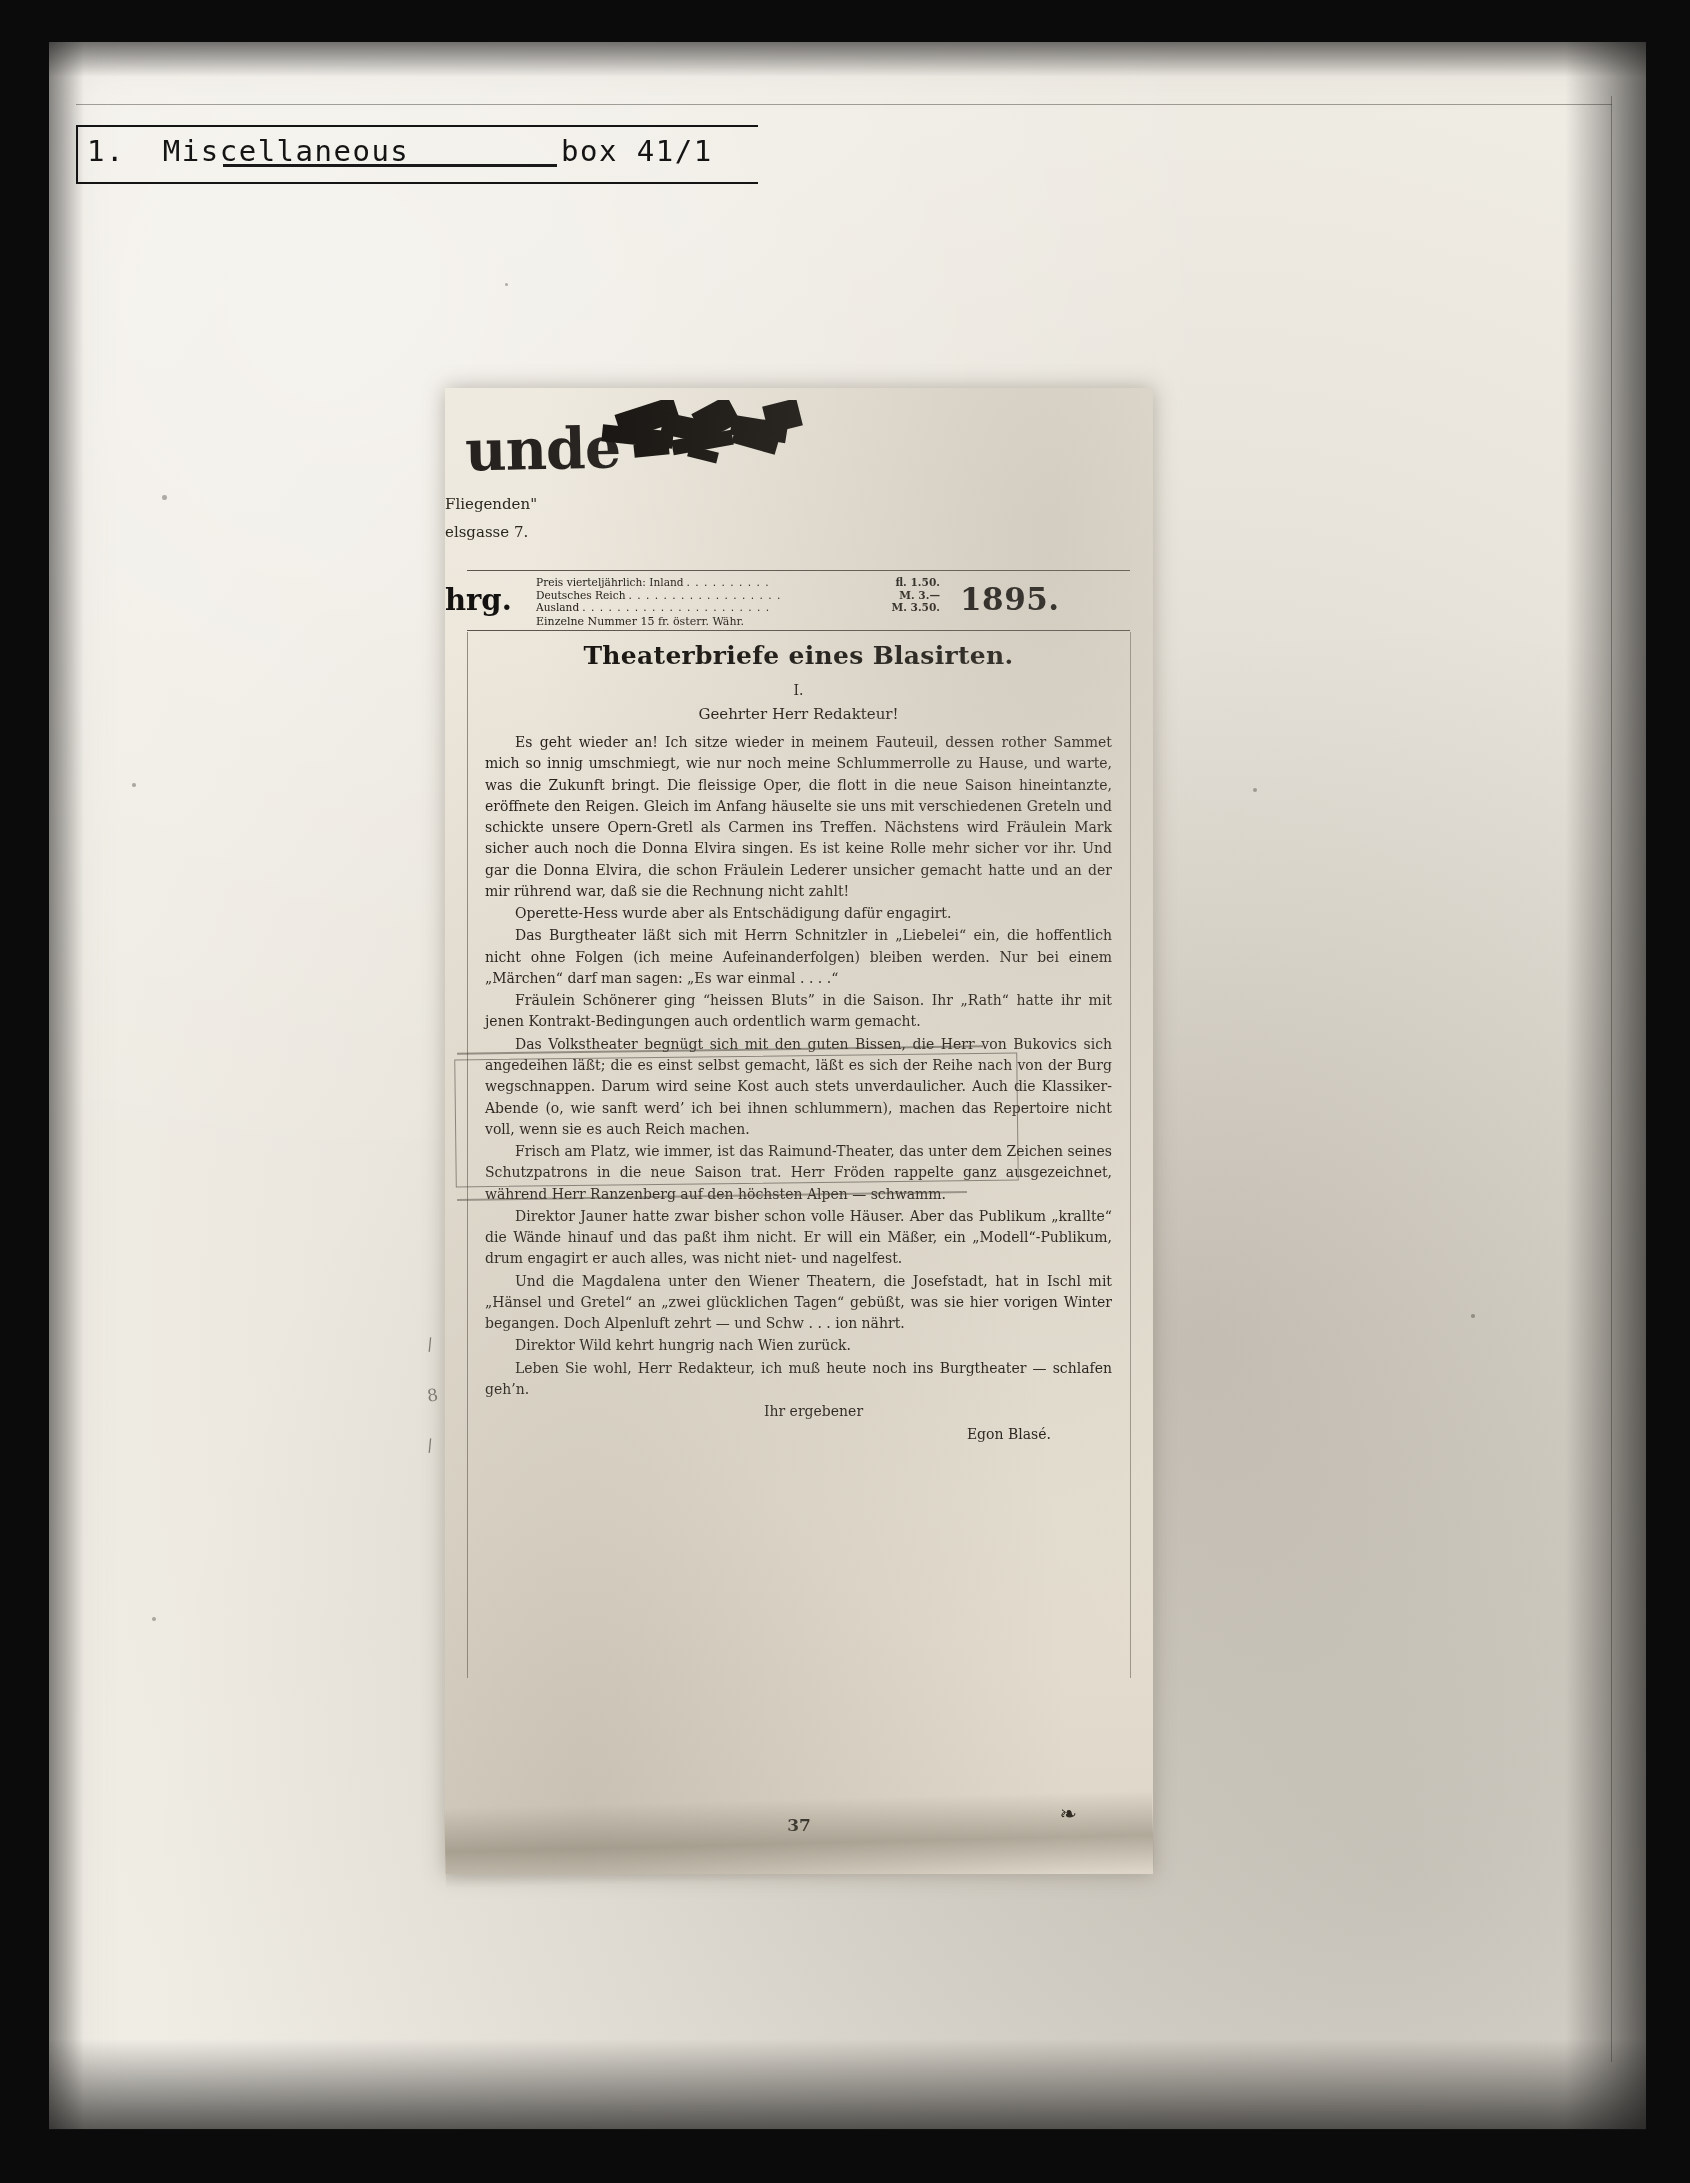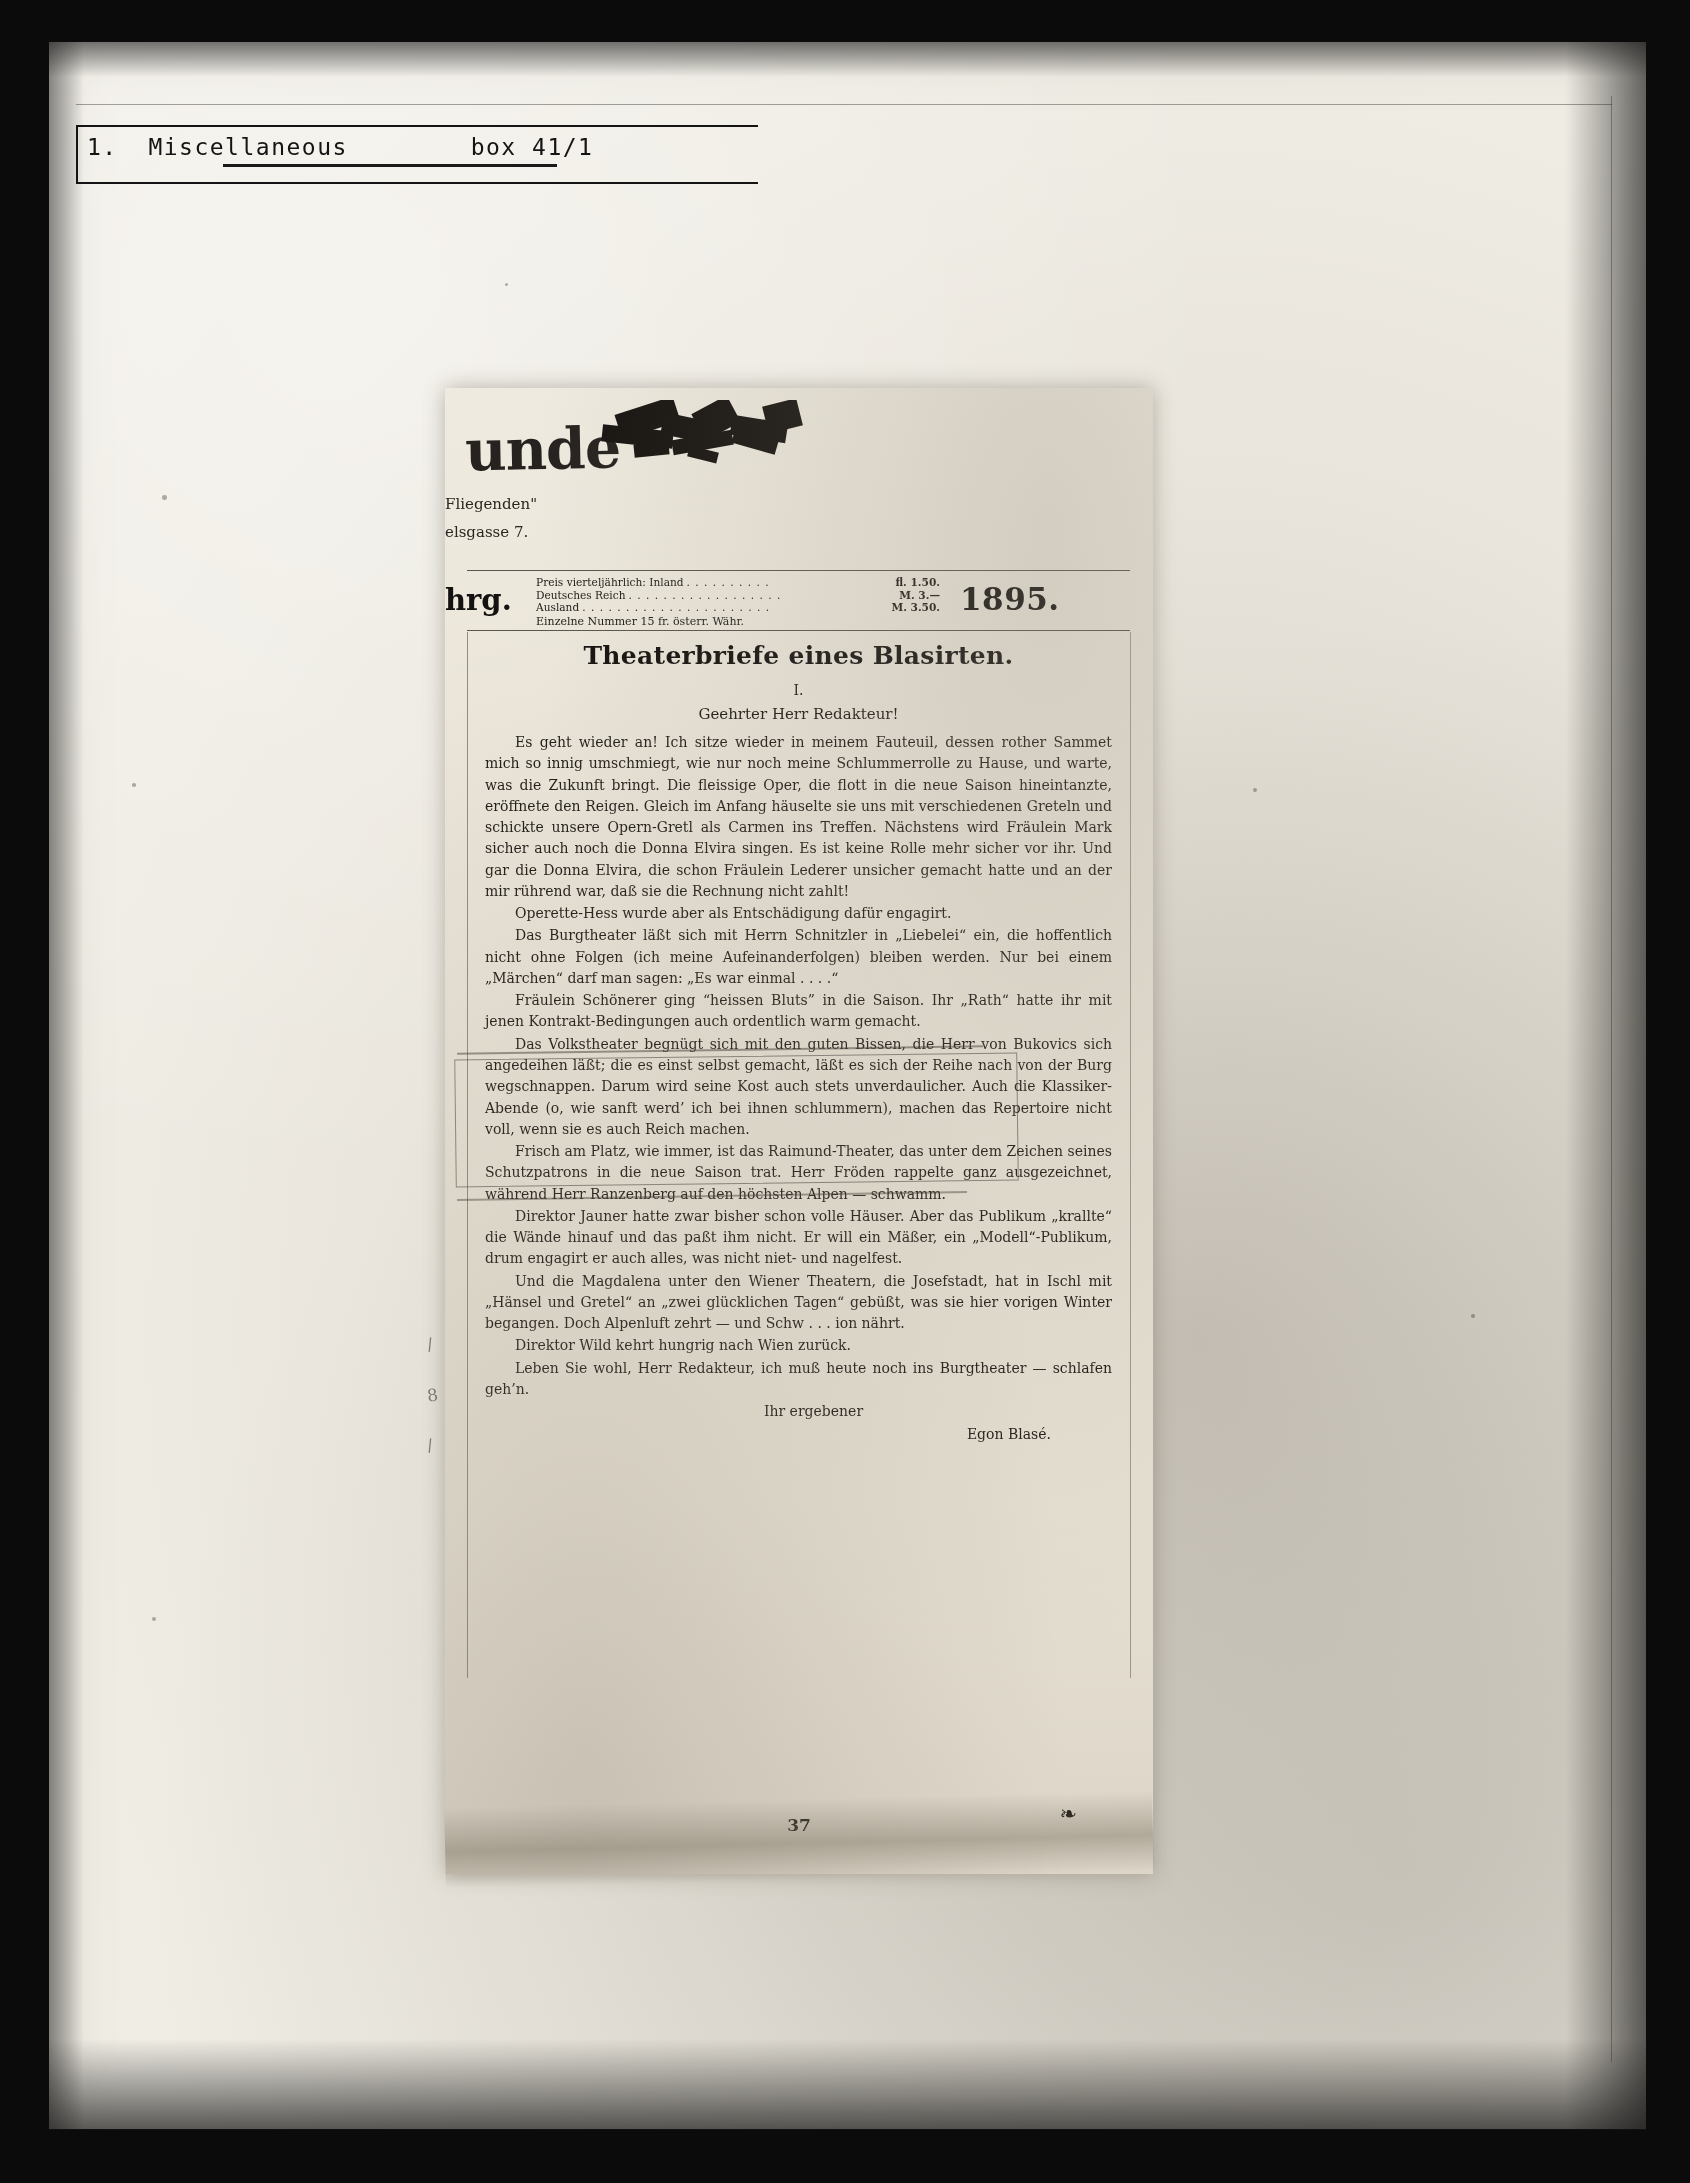--- a/index.html
+++ b/index.html
@@ -71,21 +71,21 @@
   
   .typed-header {
     position: absolute;
     left: 76px;
     top: 125px;
     width: 1011px;
     height: 61px;
   }
   .typed-header .th-text {
     font-family: "DejaVu Sans Mono", monospace;
-    font-size: 23px;
+    font-size: 29px;
     letter-spacing: 1.5px;
     color: #141414;
     white-space: pre;
     position: absolute;
     left: 11px;
     top: 9px;
   }
   .typed-header .th-underline {
     position: absolute;
     left: 147px;

